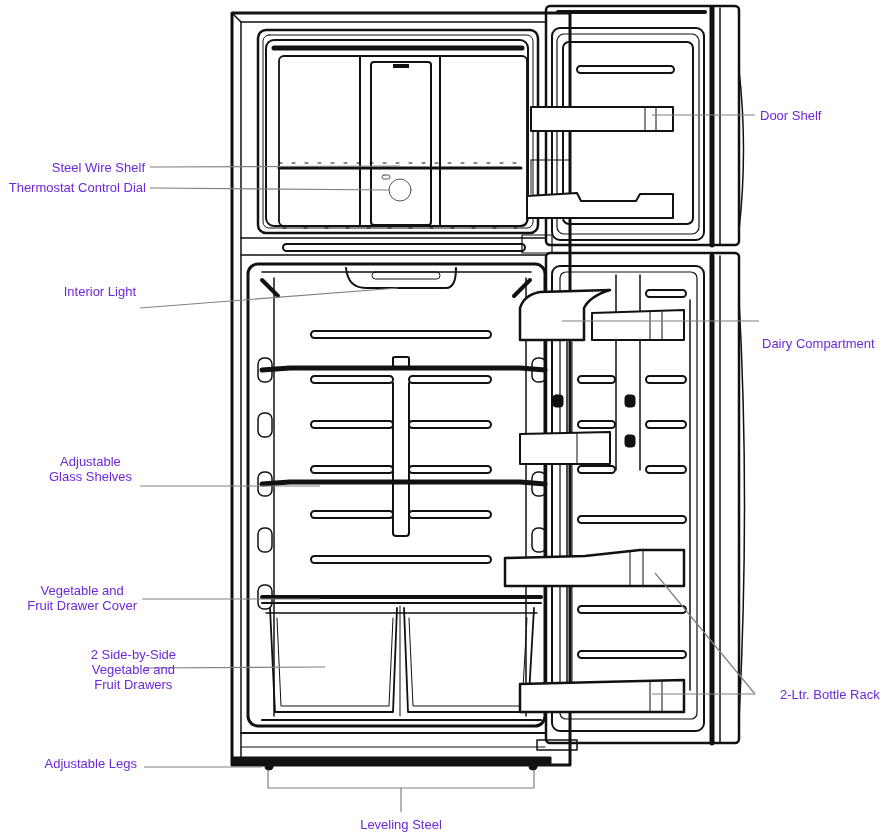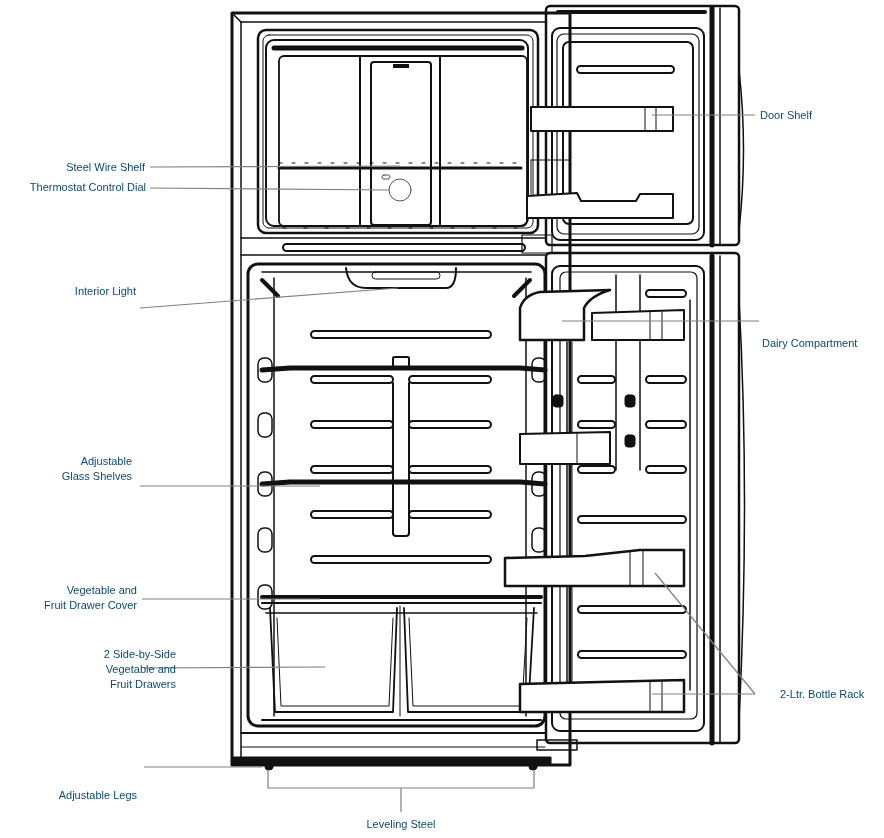--- a/index.html
+++ b/index.html
@@ -1,19 +1,19 @@
 <!DOCTYPE html>
 <html><head>
 <meta charset="utf-8">
 <style>
   html, body { margin: 0; padding: 0; background: #ffffff; }
   body { width: 884px; height: 838px; position: relative; overflow: hidden; font-family: "Liberation Sans", sans-serif; }
   #diagram { position: absolute; left: 0; top: 0; width: 884px; height: 838px; }
-  .lbl { position: absolute; font-size: 11px; color: #0c4a6e; line-height: 15px; white-space: nowrap; }
-  .lbl.r { text-align: right; }
+  .lbl { position: absolute; font-size: 13px; color: #6d28d9; line-height: 15px; white-space: nowrap; }
+  .lbl.r { text-align: center; }
   .lbl.l { text-align: left; }
   .lbl.c { text-align: center; }
   .lbl span { display: block; }
 </style>
 </head>
 <body>
 
 <div id="diagram">
 <svg width="884" height="838" viewBox="0 0 884 838" xmlns="http://www.w3.org/2000/svg">
   <g fill="none" stroke="#111" stroke-linejoin="round" stroke-linecap="round">
@@ -215,19 +215,19 @@
   <span>Vegetable and</span>
   <span>Fruit Drawer Cover</span>
 </div>
 
 <div class="lbl r" style="right:708px; top:647px;">
   <span>2 Side-by-Side</span>
   <span>Vegetable and</span>
   <span>Fruit Drawers</span>
 </div>
 
-<div class="lbl r" style="right:747px; top:788px;margin-left:24px;">Adjustable Legs</div>
+<div class="lbl r" style="right:747px; top:756px;margin-left:24px;">Adjustable Legs</div>
 <div class="lbl c" style="left:341px; width:120px; top:817px;">Leveling Steel</div>
 
 <div class="lbl l" style="left:760px; top:108px;">Door Shelf</div>
 <div class="lbl l" style="left:762px; top:314px;margin-top:22px;">Dairy Compartment</div>
 <div class="lbl l" style="left:759px; top:687px;margin-left:21px;">2-Ltr. Bottle Rack</div>
 </div>
 
 </body></html>

